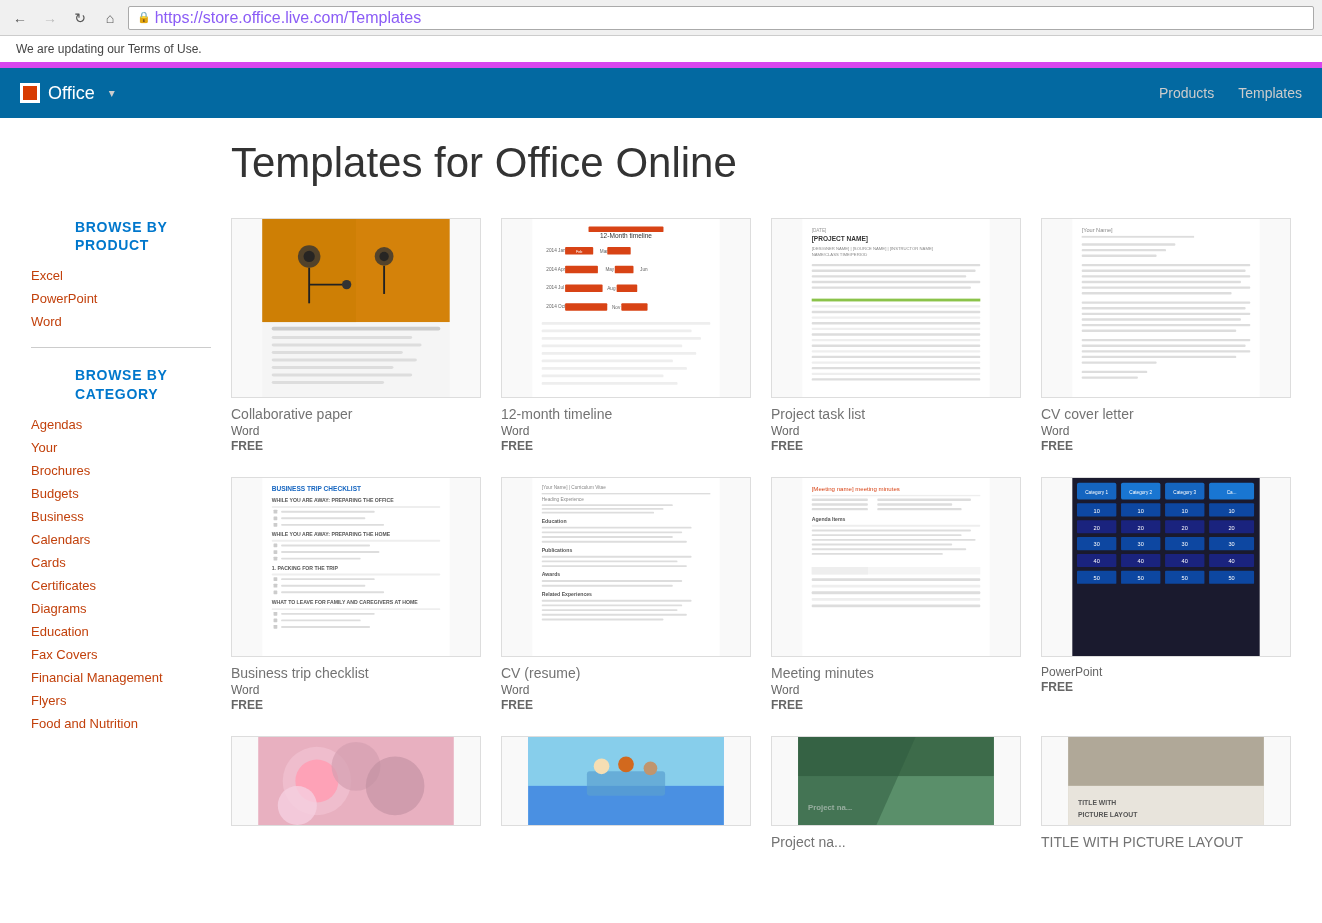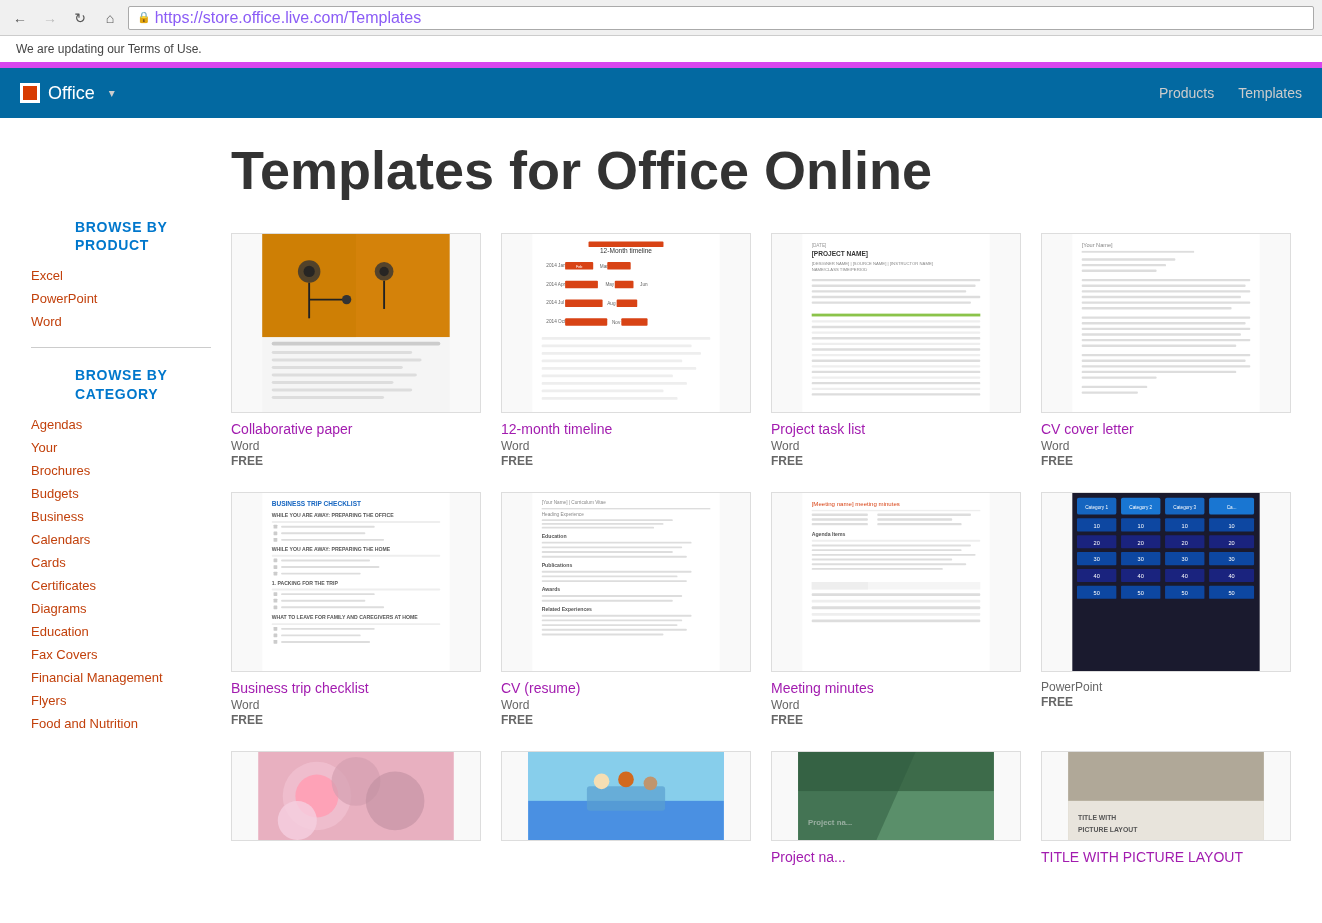--- a/index.html
+++ b/index.html
@@ -124,22 +124,22 @@
       border: none;
       border-top: 1px solid #ccc;
       margin: 18px 0;
     }
 
     
     .page-area {
       flex: 1;
     }
     .page-title {
-      font-size: 54px;
-      font-weight: 700;
+      font-size: 42px;
+      font-weight: 400;
       color: #333;
       margin-bottom: 30px;
       line-height: 1.2;
     }
 
     
     .templates-grid {
       display: grid;
       grid-template-columns: repeat(4, 1fr);
       gap: 20px;
@@ -154,21 +154,21 @@
       background: #f9f9f9;
       overflow: hidden;
       display: flex;
       align-items: center;
       justify-content: center;
       position: relative;
     }
     .template-info { padding: 8px 0 4px; }
     .template-name {
       font-size: 14px;
-      color: #a21caf;
+      color: #737373;
       margin-bottom: 2px;
     }
     .template-app {
       font-size: 12px;
       color: #666;
       margin-bottom: 1px;
     }
     .template-price {
       font-size: 12px;
       color: #666;

